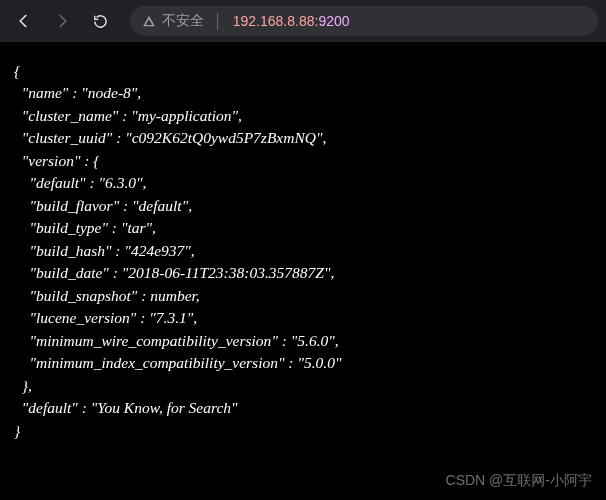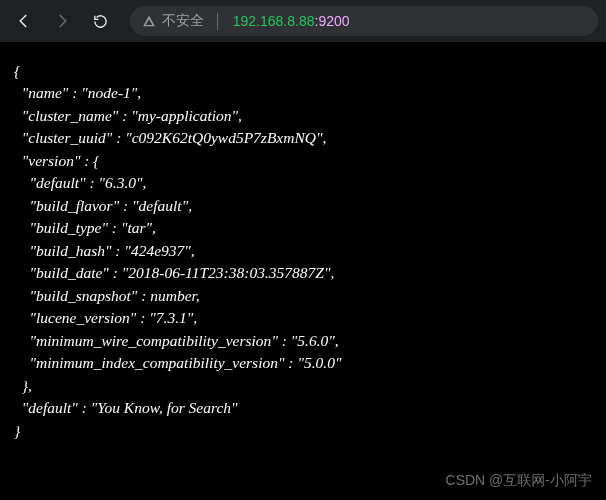--- a/index.html
+++ b/index.html
@@ -45,21 +45,21 @@
     .insecure-warn {
       display: flex;
       align-items: center;
       gap: 6px;
       color: #9aa0a6;
     }
     .divider {
       color: #6b6e73;
       margin: 0 2px;
     }
-    .host { color: #22c55e; font-weight: 500; }
+    .host { color: #fca5a5; font-weight: 500; }
     .port { color: #f0abfc; }
     .content {
       padding: 18px 14px;
       color: #ffffff;
       font-family: "SimSun", "NSimSun", serif;
       font-size: 15.5px;
       line-height: 1.45;
       white-space: pre;
       font-style: italic;
     }
@@ -99,21 +99,21 @@
           <path fill="#9aa0a6" d="M12 3L2 21h20L12 3zm0 6l6 10H6l6-10z"></path>
         </svg>
       <span>不安全</span>
     </span>
     <span class="divider">│</span>
     <span><span class="host">192.168.8.88</span><span class="port">:9200</span></span>
   </div>
 </div>
 
 <div class="content">{
-  <span class="q">"</span><span>name</span><span class="q">"</span> : <span class="q">"</span><span>node-1</span><span class="q">"</span>,
+  <span class="q">"</span><span>name</span><span class="q">"</span> : <span class="q">"</span><span>node-8</span><span class="q">"</span>,
   <span class="q">"</span><span>cluster_name</span><span class="q">"</span> : <span class="q">"</span><span>my-application</span><span class="q">"</span>,
   <span class="q">"</span><span>cluster_uuid</span><span class="q">"</span> : <span class="q">"</span><span>c092K62tQ0ywd5P7zBxmNQ</span><span class="q">"</span>,
   <span class="q">"</span><span>version</span><span class="q">"</span> : {
     <span class="q">"</span><span>default</span><span class="q">"</span> : <span class="q">"</span><span>6.3.0</span><span class="q">"</span>,
     <span class="q">"</span><span>build_flavor</span><span class="q">"</span> : <span class="q">"</span><span>default</span><span class="q">"</span>,
     <span class="q">"</span><span>build_type</span><span class="q">"</span> : <span class="q">"</span><span>tar</span><span class="q">"</span>,
     <span class="q">"</span><span>build_hash</span><span class="q">"</span> : <span class="q">"</span><span>424e937</span><span class="q">"</span>,
     <span class="q">"</span><span>build_date</span><span class="q">"</span> : <span class="q">"</span><span>2018-06-11T23:38:03.357887Z</span><span class="q">"</span>,
     <span class="q">"</span><span>build_snapshot</span><span class="q">"</span> : <span>number</span>,
     <span class="q">"</span><span>lucene_version</span><span class="q">"</span> : <span class="q">"</span><span>7.3.1</span><span class="q">"</span>,

